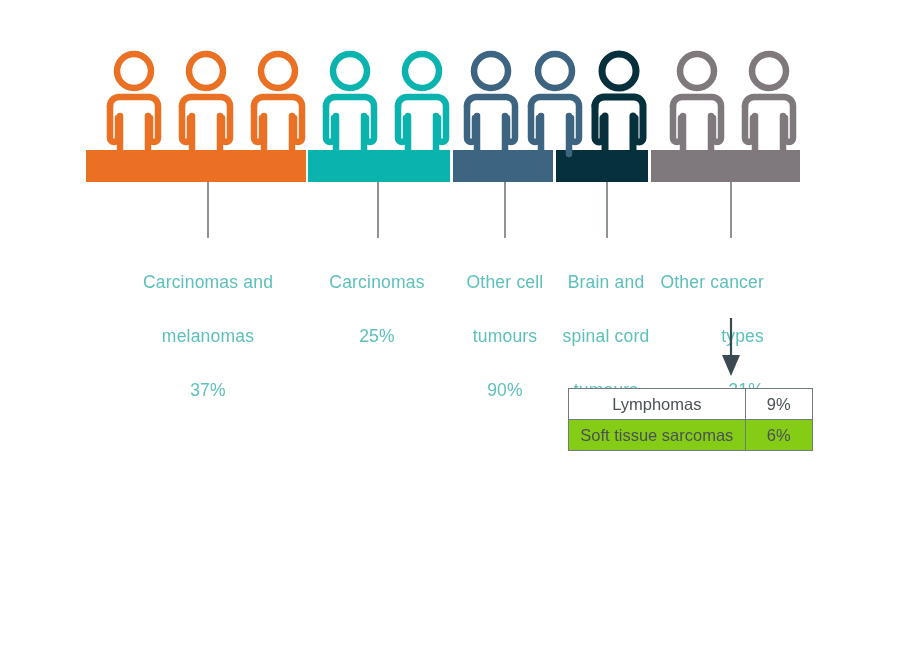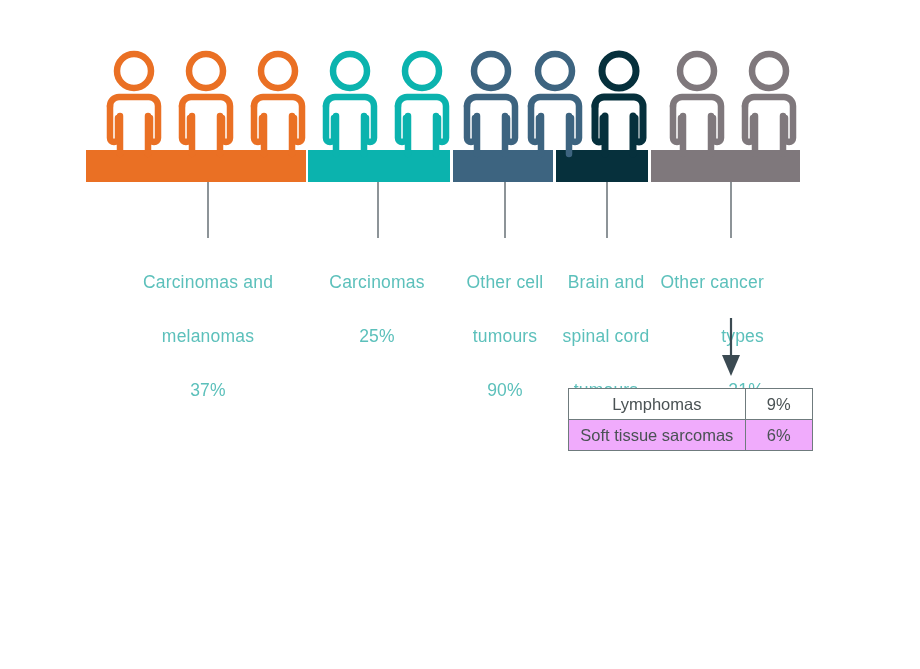--- a/index.html
+++ b/index.html
@@ -76,21 +76,21 @@
     padding: 0 4px;
     font-weight: 400;
   }
   .data-table td.name-cell {
     width: 178px;
   }
   .data-table td.value-cell {
     width: 63px;
   }
   .data-table tr.highlight td {
-    background: #f0abfc;
+    background: #84cc16;
     margin-left: 36px;
   }
 </style>
 </head>
 <body>
 
 <div id="infographic">
 
   <div class="bar-layer">
     <div class="bar-seg" style="left:86px; width:220px; background:#ea7024;"></div>

